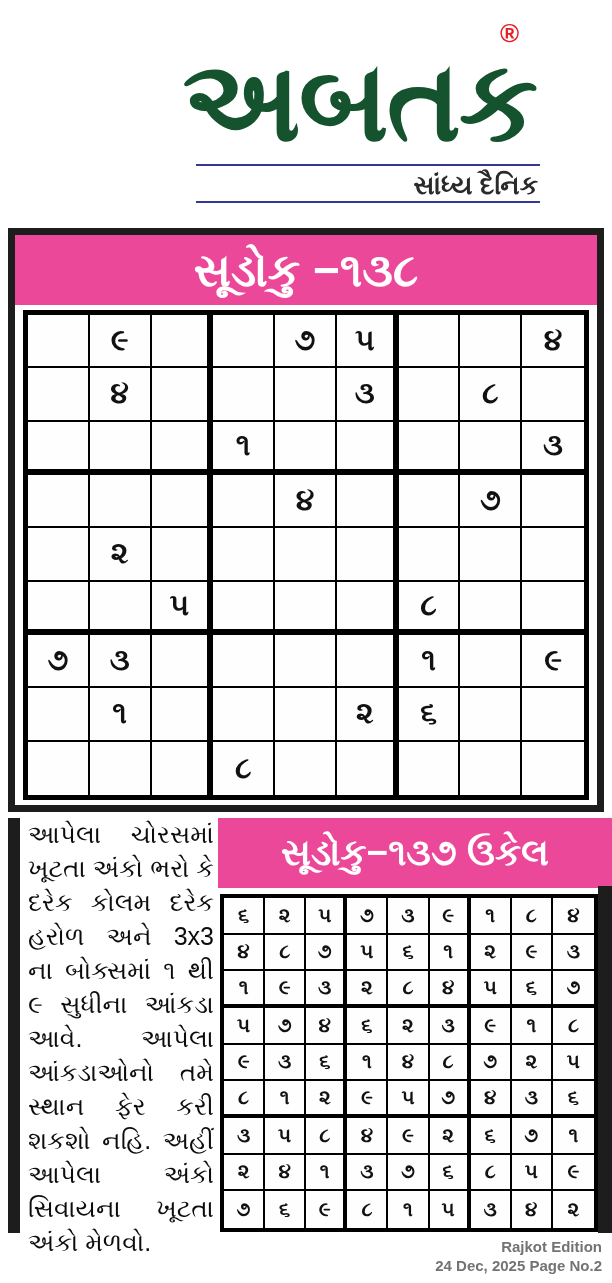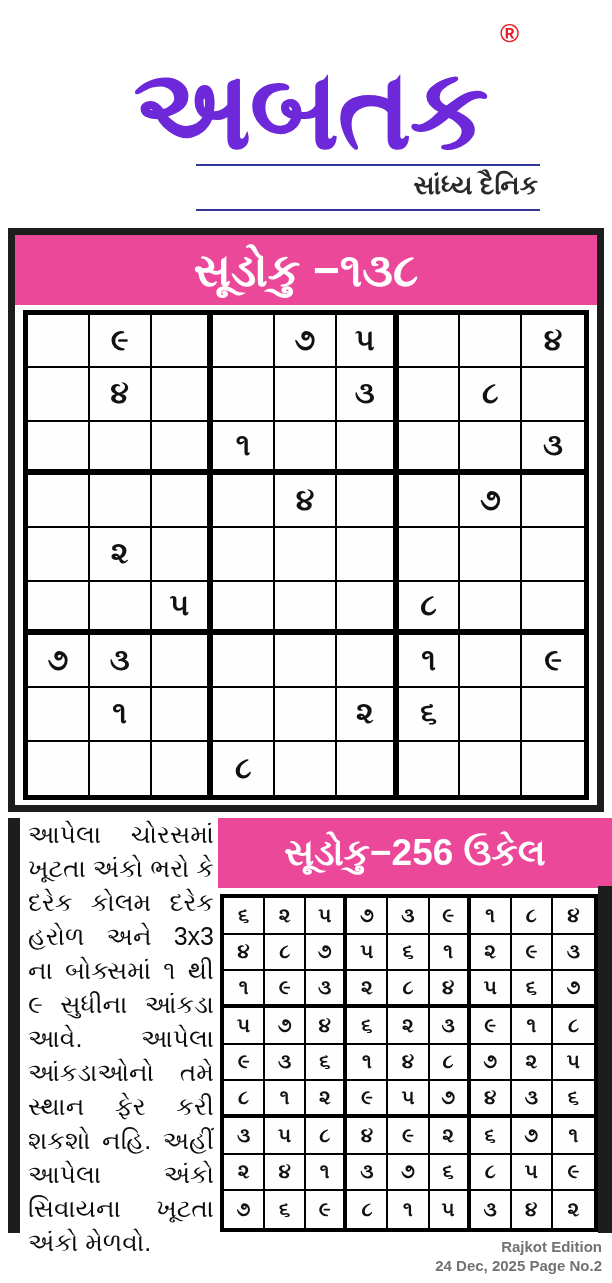--- a/index.html
+++ b/index.html
@@ -5,25 +5,25 @@
   * { margin:0; padding:0; box-sizing:border-box; }
   html,body { background:#ffffff; }
   body { font-family:"Liberation Sans","DejaVu Sans",sans-serif; }
   .page { position:relative; width:612px; height:1283px; background:#ffffff; overflow:hidden; }
 
   
   .tagline { position:absolute; left:86px; top:18px; font-size:22px; font-weight:bold;
              color:#e71d26; letter-spacing:0.5px; white-space:nowrap; }
   .regmark { position:absolute; left:500px; top:18px; font-size:26px; color:#e71d26; font-weight:bold; }
   .logo { position:absolute; left:84px; top:38px; width:452px; height:128px;
-          font-size:112px; line-height:128px; font-weight:bold; color:#6d28d9;
-          text-align:center; letter-spacing:-2px;margin-top:8px; }
+          font-size:112px; line-height:128px; font-weight:bold; color:#14532d;
+          text-align:right; letter-spacing:-2px; }
   .subtitle-block { position:absolute; left:196px; top:164px; width:344px;
                     border-top:2px solid #34379a; border-bottom:2px solid #34379a; }
-  .subtitle-text { text-align:right; font-size:26px; line-height:32px; padding:3px 2px 8px 0;
+  .subtitle-text { text-align:right; font-size:26px; line-height:32px; padding:3px 2px 0 0;
                    font-weight:bold; color:#2a2a2a; }
 
   
   .puzzle-box { position:absolute; left:8px; top:228px; width:596px; height:584px;
                 border:7px solid #1d1d1d; background:#ffffff; }
   .banner { background:#ec4899; color:#ffffff; text-align:center; font-weight:bold; }
   .puzzle-banner { height:70px; line-height:70px; font-size:46px; }
 
   
   .sudoku { position:absolute; display:grid; background:#fffefe; border:5px solid #000; }
@@ -153,21 +153,21 @@
       <div class="cell hR eB"></div>
       <div class="cell eB"></div>
       <div class="cell eB"></div>
       <div class="cell eR eB"></div>
     </div>
 
   <div class="left-bar"></div>
   <div class="instructions">આપેલા ચોરસમાં ખૂટતા અંકો ભરો કે દરેક કોલમ દરેક હરોળ અને 3x3 ના બોક્સમાં ૧ થી ૯ સુધીના આંકડા આવે. આપેલા આંકડાઓનો તમે સ્થાન ફેર કરી શકશો નહિ. અહીં આપેલા અંકો સિવાયના ખૂટતા અંકો મેળવો.</div>
 
   <div class="banner solution-banner">
-    <span>સૂડોકુ−256 ઉકેલ</span>
+    <span>સૂડોકુ−૧૩૭ ઉકેલ</span>
   </div>
   <div class="sudoku" id="solution-grid">
       <div class="cell">૬</div>
       <div class="cell">૨</div>
       <div class="cell hR">૫</div>
       <div class="cell">૭</div>
       <div class="cell">૩</div>
       <div class="cell hR">૯</div>
       <div class="cell">૧</div>
       <div class="cell">૮</div>

